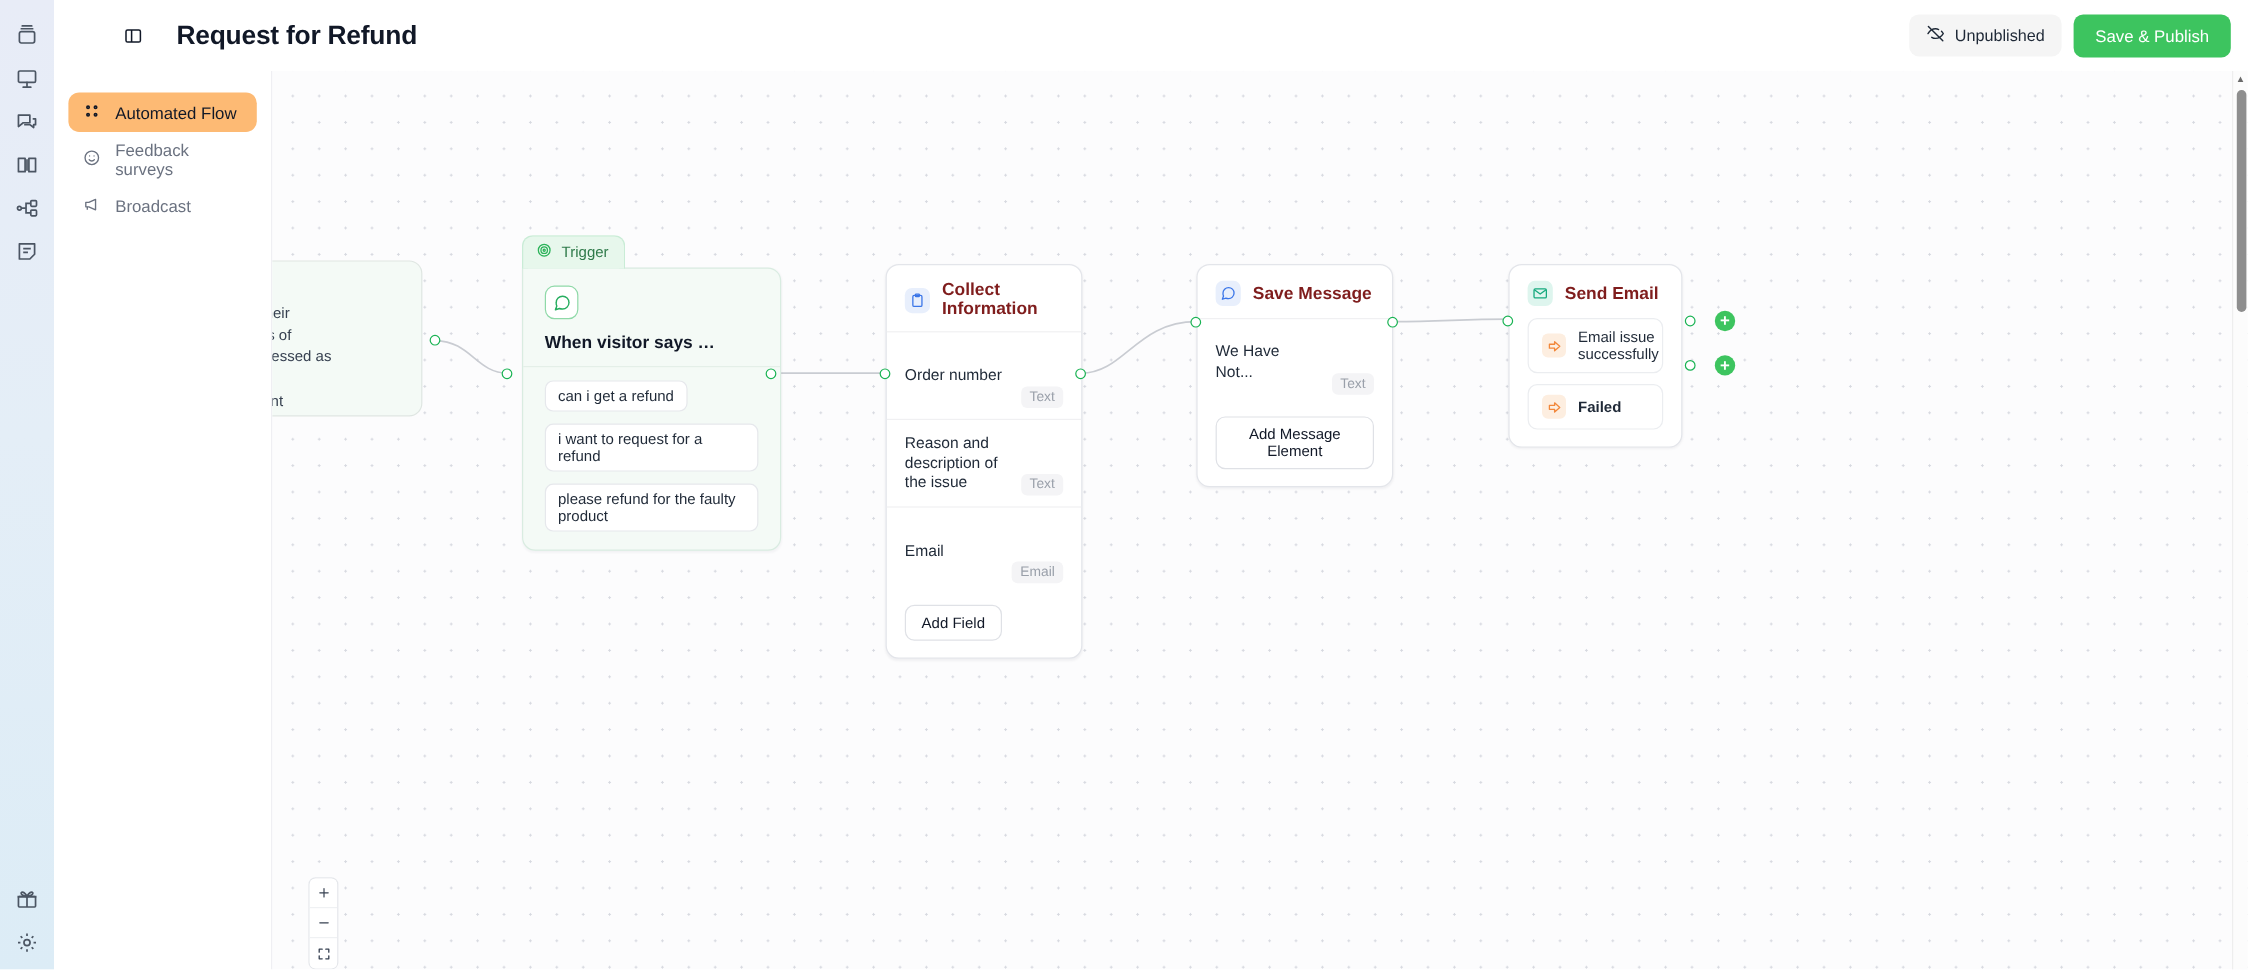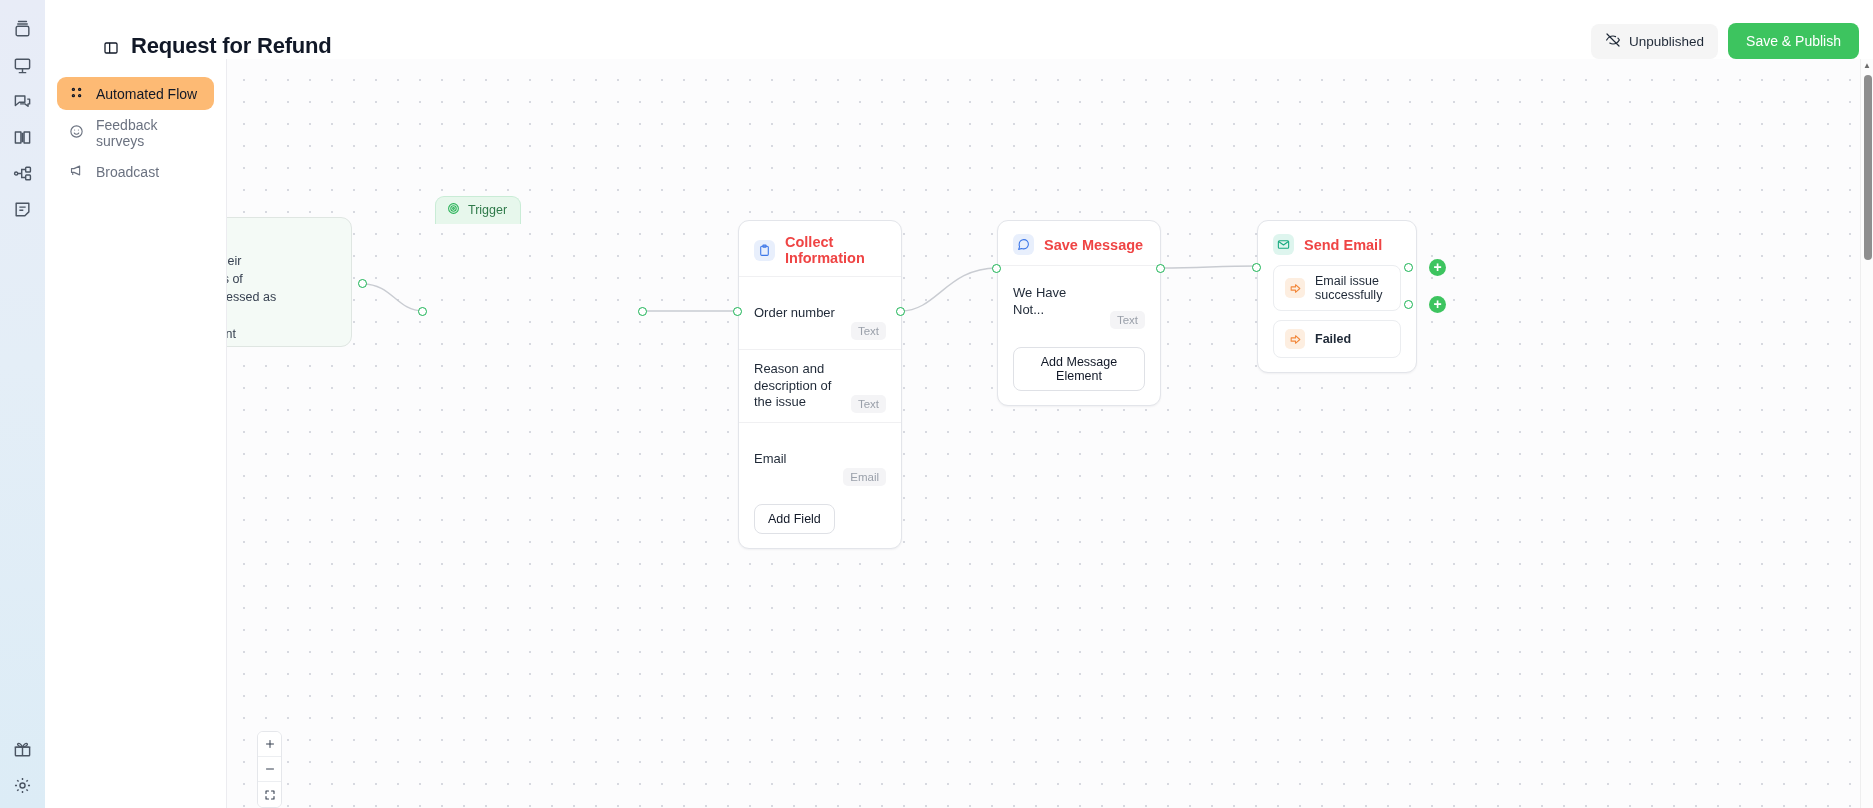--- a/index.html
+++ b/index.html
@@ -27,22 +27,22 @@
   .rail-icon svg { width: 19px; height: 19px; display: block; }
   .rail-bottom { position: absolute; bottom: 4px; left: 0; width: 45px;
     display: flex; flex-direction: column; align-items: center; }
 
   
   .main { flex: 1; display: flex; flex-direction: column; min-width: 0; }
 
   
   .header {
     height: 59px; flex: 0 0 59px; background: #fff;
-    display: flex; align-items: flex-end; padding: 0 14px 0 55px;
-    position: relative; z-index: 30;
+    display: flex; align-items: center; padding: 0 14px 0 55px;
+    position: relative; z-index: 30; gap: 16px;
   }
   .panel-toggle { width: 22px; height: 22px; display:flex; align-items:center;
     justify-content:center; color:#111827; cursor:pointer; }
   .panel-toggle svg { width: 16px; height: 16px; }
   .page-title { font-size: 22px; font-weight: 700; letter-spacing: -.2px;
     color: #111827; margin-left: 9px; white-space: nowrap; }
   .header-right { margin-left: auto; display: flex; align-items: center; gap: 10px; }
   .pub-chip {
     display: flex; align-items: center; gap: 8px;
     background: #f5f5f5; color: #1f2937;
@@ -84,21 +84,21 @@
 
   
   .node { position: absolute; z-index: 5; }
   .node-card {
     background: #fff; border: 1px solid #e3e5ea; border-radius: 11px;
     box-shadow: 0 1px 2px rgba(16,24,40,.05);
   }
   .node-head {
     display: flex; align-items: center; gap: 10px;
     padding: 13px 15px 10px 15px; font-size: 14.5px;
-    font-weight: 700; color: #ef4444;
+    font-weight: 700; color: #7f1d1d;
   }
   .node-ico {
     width: 21px; height: 21px; border-radius: 6px;
     display: flex; align-items: center; justify-content: center; flex: 0 0 21px;
   }
   .node-ico svg { width: 13px; height: 13px; }
   .ico-blue { background: #e8effc; color: #3b76e8; }
   .ico-teal { background: #def5ee; color: #16a97e; }
   .ico-orange { background: #fdeee0; color: #f2873a; }
 
@@ -348,20 +348,33 @@
           <div class="trigger-tab">
             <span>
               <svg viewBox="0 0 24 24" fill="none" stroke="currentColor" stroke-width="2">
                 <circle cx="12" cy="12" r="9"></circle>
                   <circle cx="12" cy="12" r="5"></circle>
                   <circle cx="12" cy="12" r="1.6"></circle>
               </svg>
             </span>
             <span>Trigger</span>
           </div>
+          <div class="trigger-card">
+            <div class="trigger-badge">
+              <svg viewBox="0 0 24 24" fill="none" stroke="currentColor" stroke-width="1.9" stroke-linejoin="round">
+                <path d="M21 11.5a8.4 8.4 0 0 1-9 8.5 9.4 9.4 0 0 1-3.6-.7L3 21l1.8-5A8.3 8.3 0 0 1 4 11.5 8.5 8.5 0 0 1 12.5 3 8.4 8.4 0 0 1 21 11.5z"></path>
+              </svg>
+            </div>
+            <div class="trigger-title">When visitor says …</div>
+            <div class="chips">
+              <div class="chip">can i get a refund</div>
+              <div class="chip">i want to request for a refund</div>
+              <div class="chip">please refund for the faulty product</div>
+            </div>
+          </div>
         </div>
         <div class="port" style="left:191px; top:248px;"></div>
         <div class="port" style="left:411px; top:248px;"></div>
 
         <div class="node node-card" style="left:511px; top:161px; width:164px;">
           <div class="node-head">
             <span class="node-ico ico-blue">
               <svg viewBox="0 0 24 24" fill="none" stroke="currentColor" stroke-width="2" stroke-linejoin="round">
                 <rect x="5" y="4" width="14" height="17" rx="2"></rect>
                   <rect x="9" y="2" width="6" height="4" rx="1"></rect>
@@ -397,21 +410,21 @@
           </div>
           <div class="field-row">
             <span class="field-label">We Have Not...</span>
             <span class="field-type">Text</span>
           </div>
           <button class="ghost-btn">Add Message Element</button>
         </div>
         <div class="port" style="left:765px; top:205px;"></div>
         <div class="port" style="left:929px; top:205px;"></div>
 
-        <div class="node node-card" style="left:1030px; top:161px; width:160px;">
+        <div class="node node-card" style="left:1030px; top:161px; width:145px;">
           <div class="node-head">
             <span class="node-ico ico-teal">
               <svg viewBox="0 0 24 24" fill="none" stroke="currentColor" stroke-width="2" stroke-linejoin="round">
                 <rect x="2.5" y="5" width="19" height="14" rx="2"></rect>
                   <path d="M3 6.5l9 6.5 9-6.5"></path>
               </svg>
             </span>
             <span>Send Email</span>
           </div>
           <div class="branch-row">

